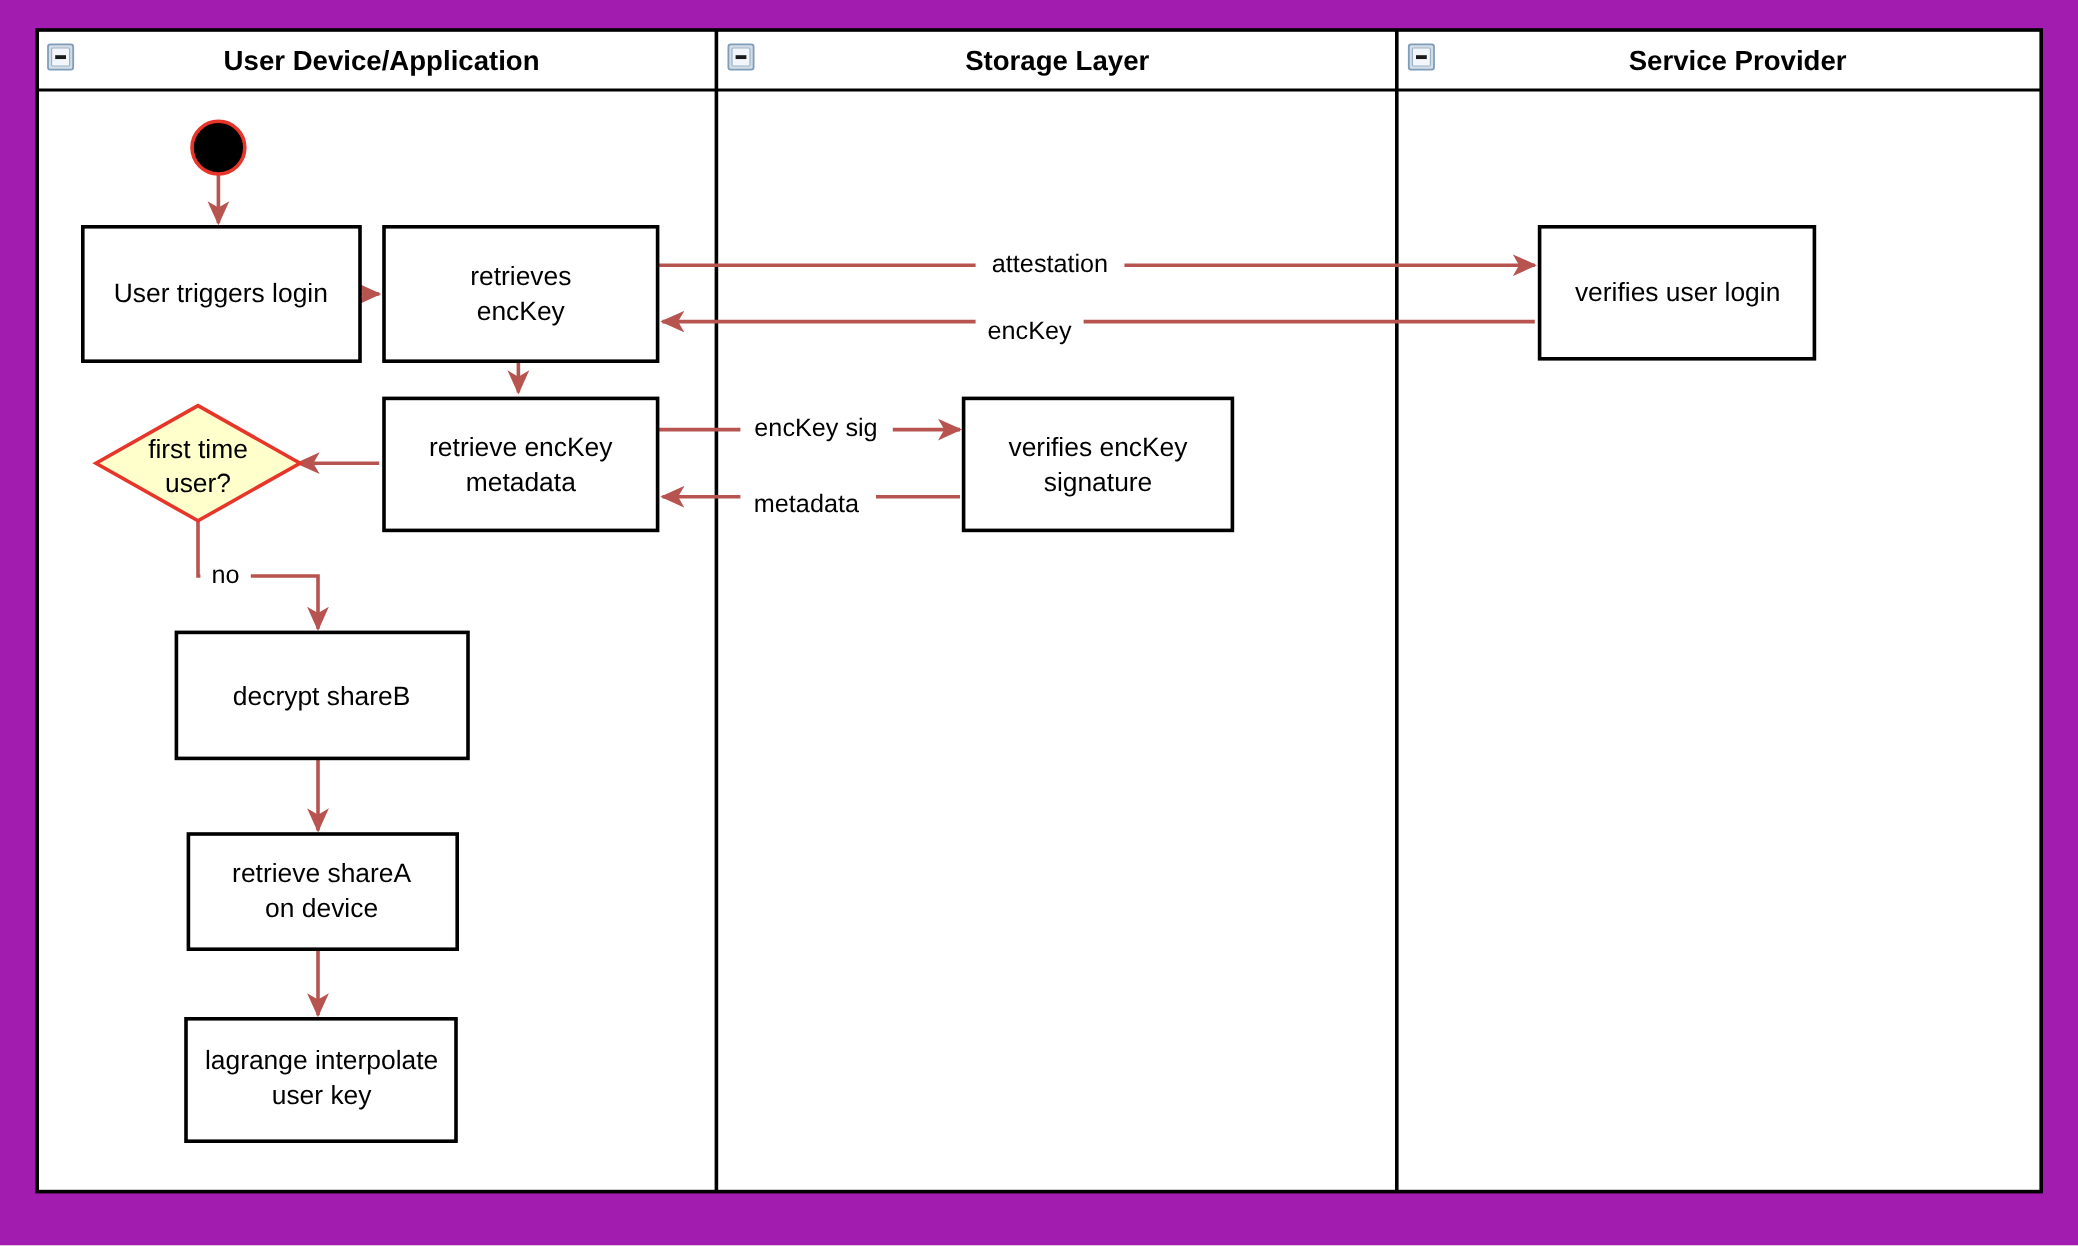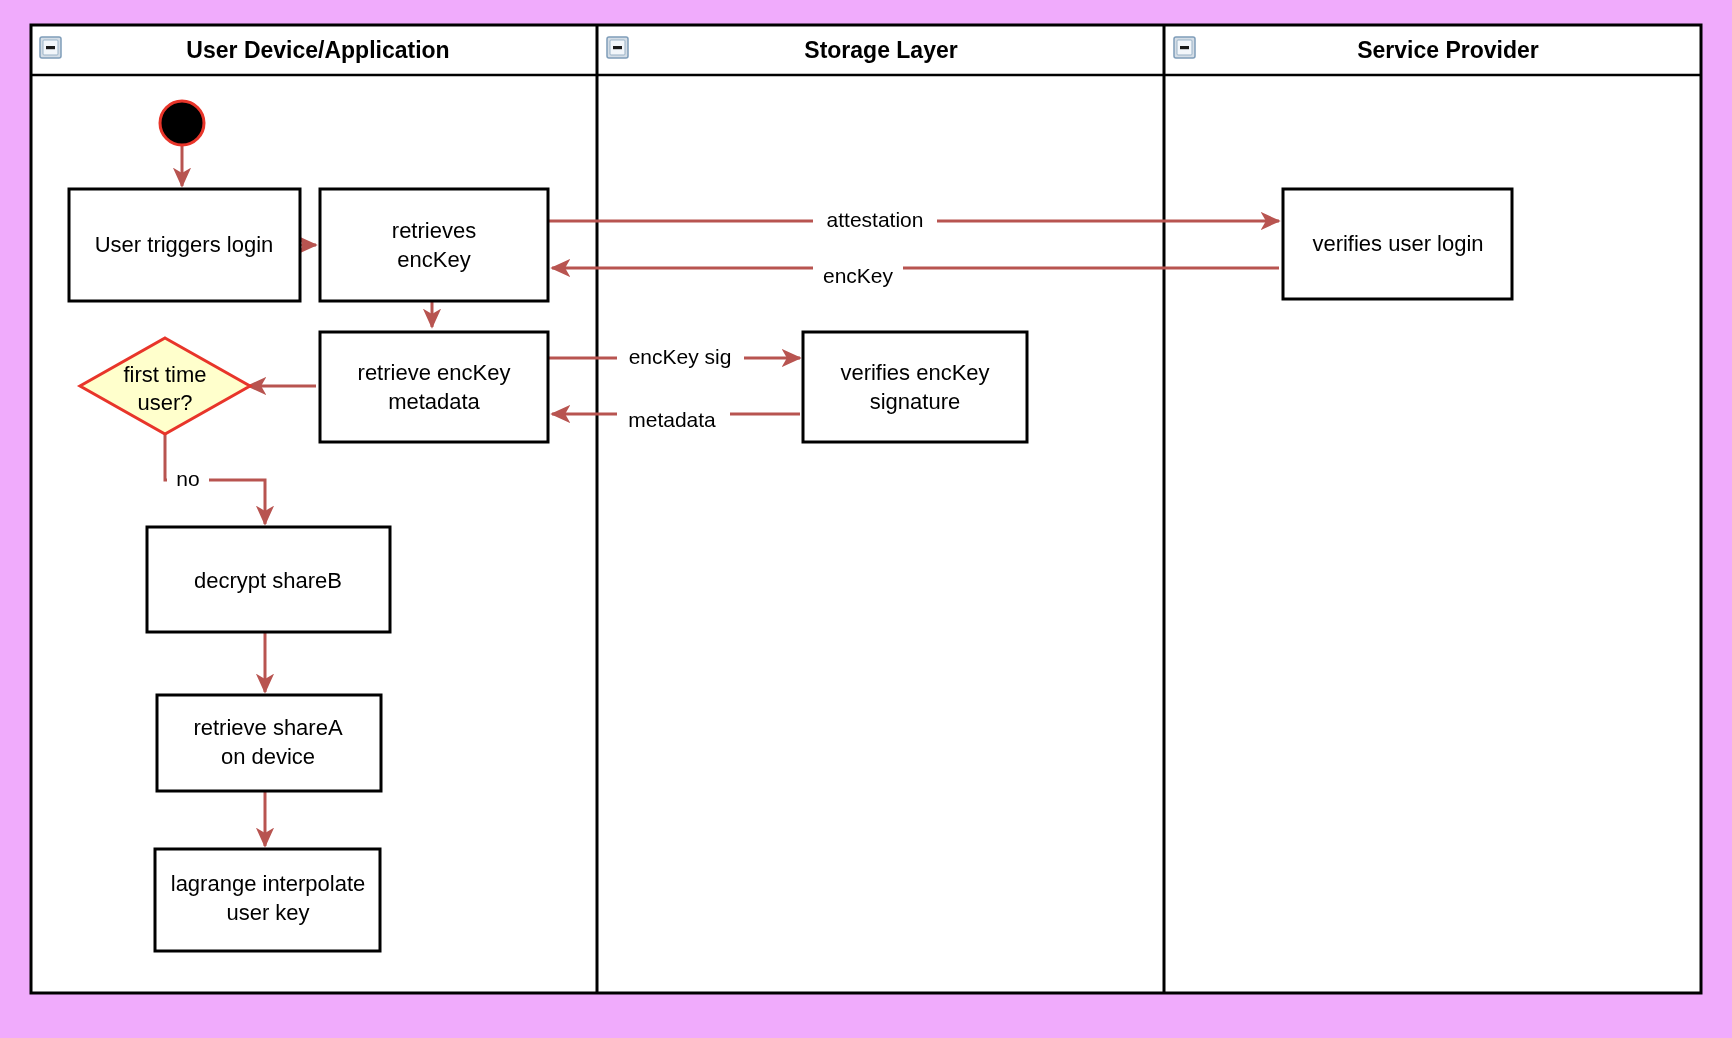--- a/index.html
+++ b/index.html
@@ -5,21 +5,21 @@
   html, body {
     margin: 0;
     padding: 0;
     background: #ffffff;
     font-family: "Liberation Sans", sans-serif;
   }
   #canvas {
     position: relative;
     width: 1732px;
     height: 1038px;
-    background: #f0abfc;
+    background: #a21caf;
     overflow: hidden;
   }
   svg#diagram {
     position: absolute;
     left: 0;
     top: 0;
     width: 1732px;
     height: 1038px;
     display: block;
     shape-rendering: geometricPrecision;

